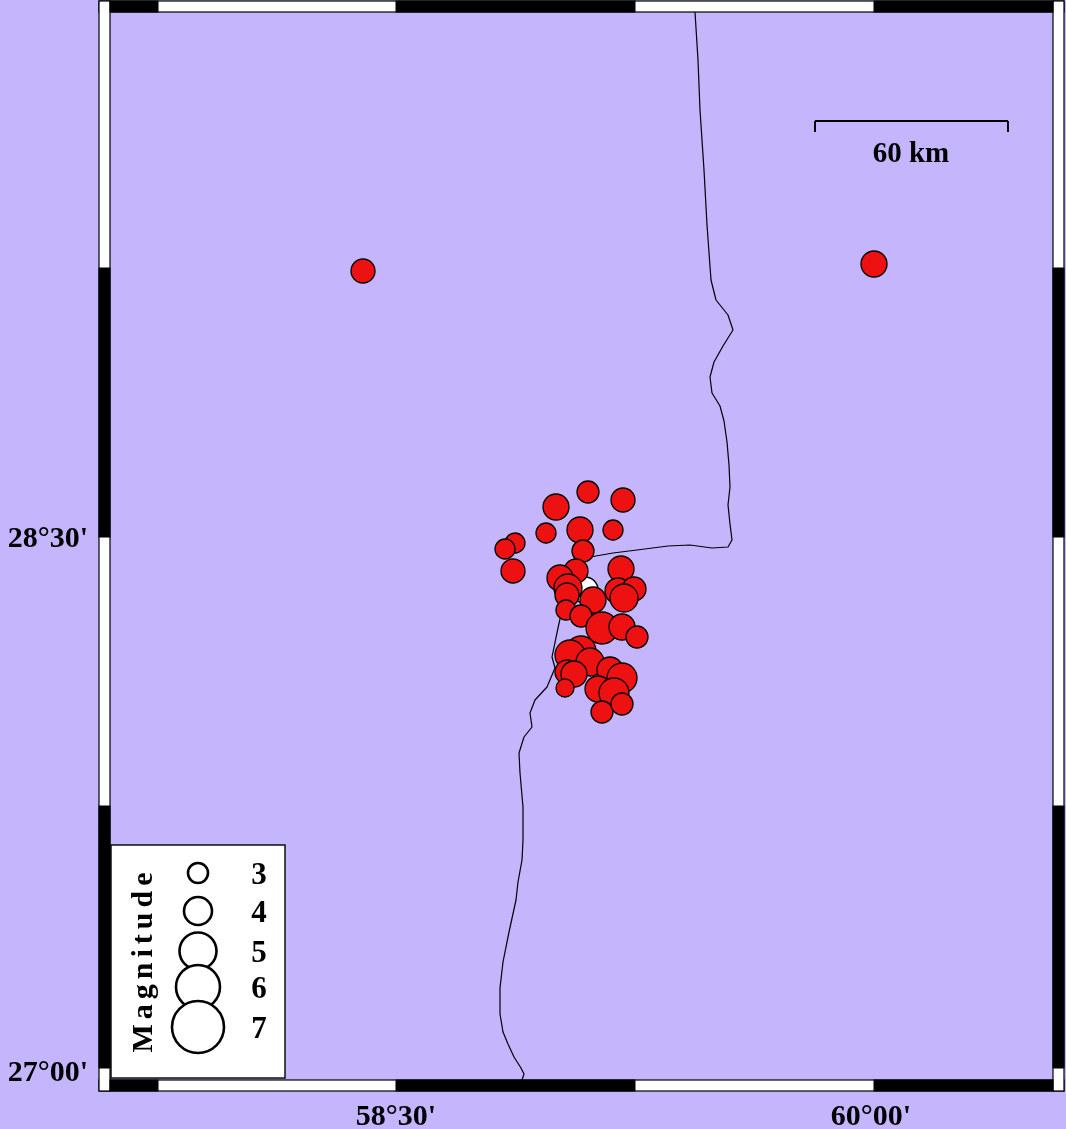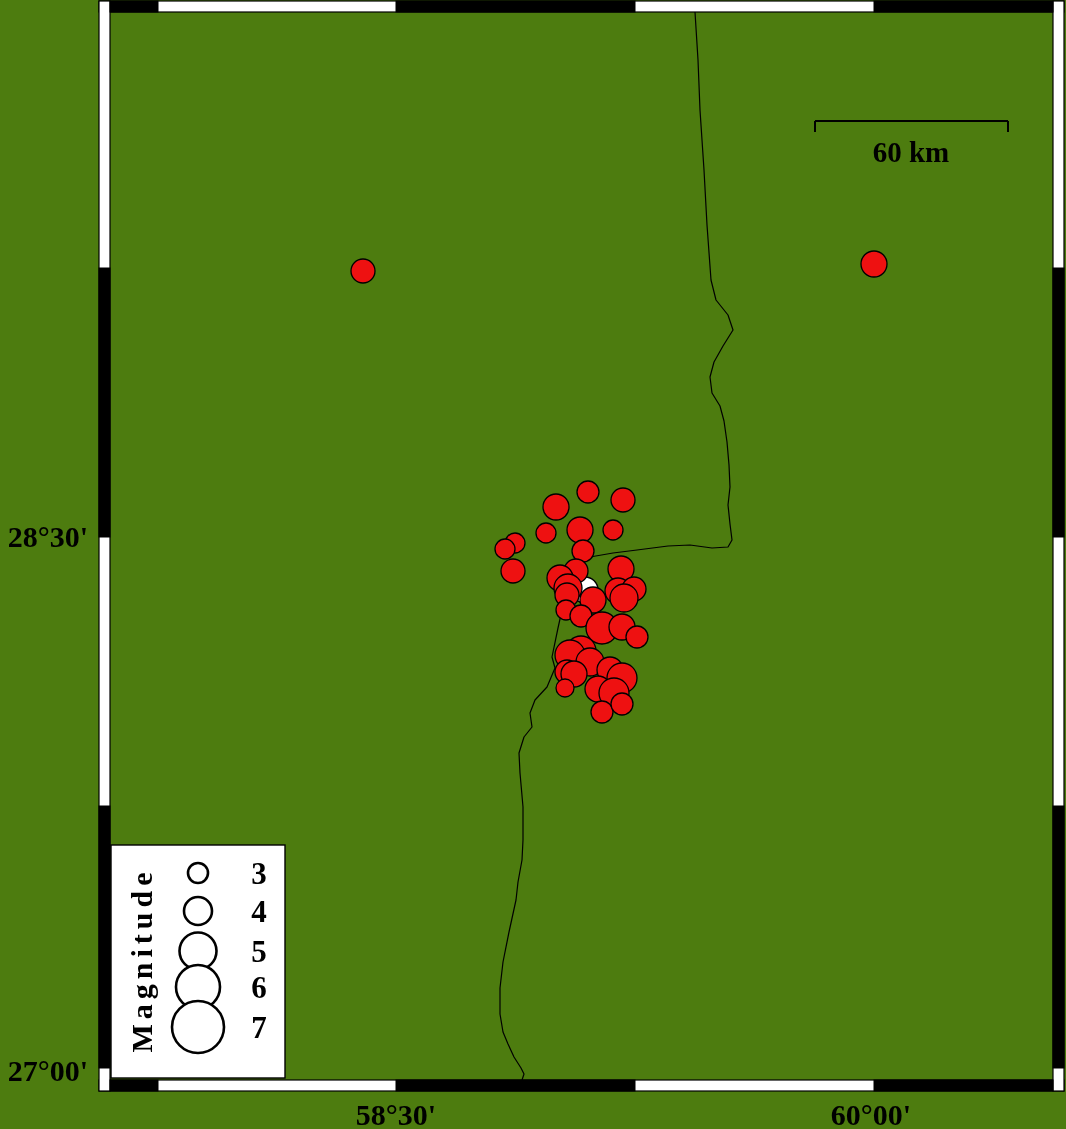--- a/index.html
+++ b/index.html
@@ -1,16 +1,16 @@
 <!DOCTYPE html>
 <html><head>
 <meta charset="utf-8">
 <style>
   html,body{margin:0;padding:0;background:#ffffff;}
-  .stage{position:relative;width:1066px;height:1129px;background:#4d7c0f;overflow:hidden;}
+  .stage{position:relative;width:1066px;height:1129px;background:#c4b5fd;overflow:hidden;}
   svg{display:block;}
   text{font-family:"Liberation Serif","DejaVu Serif",serif;font-weight:bold;fill:#000000;}
   .t-axis{font-size:30px;}
   .t-scale{font-size:29px;}
   .t-magtitle{font-size:30px;letter-spacing:5px;}
   .t-legnum{font-size:31px;}
 </style>
 </head>
 <body>
 

